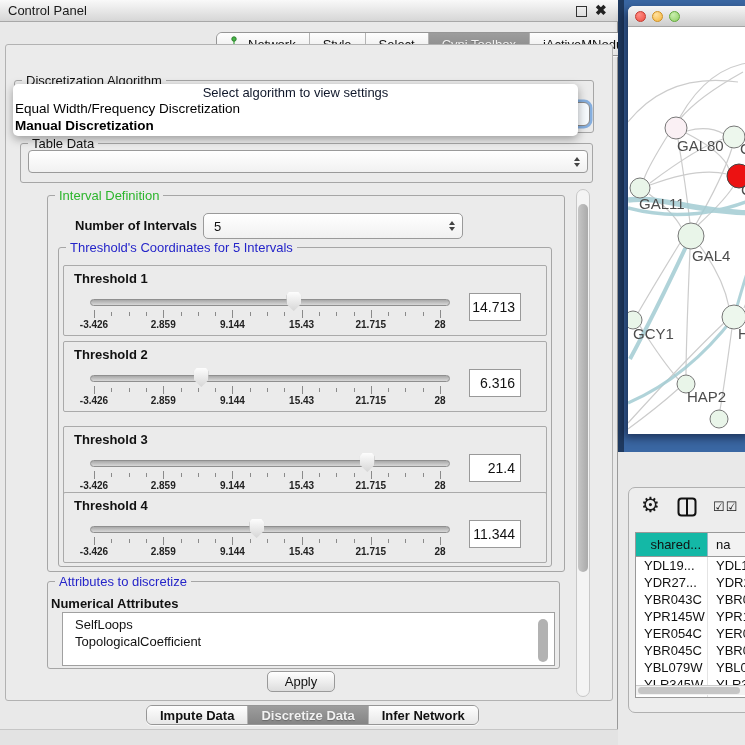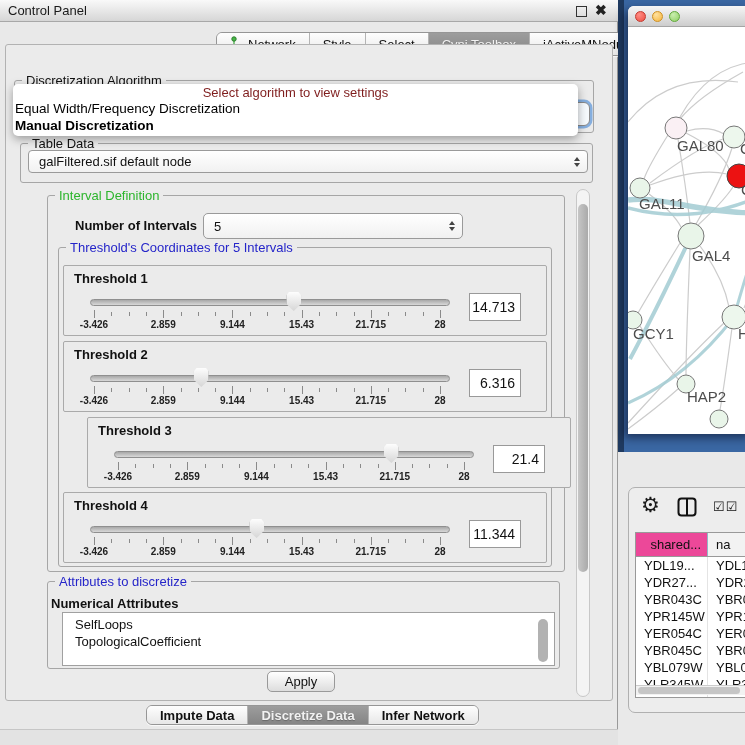--- a/index.html
+++ b/index.html
@@ -39,21 +39,21 @@
     font-size:13px;color:#111;display:flex;align-items:center;padding-left:10px;}
   .stepper{position:absolute;right:7px;top:50%;transform:translateY(-50%);display:flex;flex-direction:column;gap:2px;}
   .stepper .up{width:0;height:0;border-left:3.5px solid transparent;border-right:3.5px solid transparent;border-bottom:4.5px solid #444;}
   .stepper .down{width:0;height:0;border-left:3.5px solid transparent;border-right:3.5px solid transparent;border-top:4.5px solid #444;}
 
   
   #algo-focus-combo{position:absolute;left:556px;top:102px;width:34px;height:24px;border:1px solid #8a8a8a;border-radius:6px;
     background:#f6fafd;box-shadow:0 0 0 2.5px #85aede;z-index:5;}
   #algo-popup{position:absolute;left:13px;top:84px;width:565px;height:52px;background:#ffffff;border-radius:5px;
     box-shadow:0 3px 10px rgba(0,0,0,.35);z-index:30;}
-  #algo-popup .pop-header{height:16px;line-height:17px;text-align:center;font-size:13px;color:#7f1d1d;}
+  #algo-popup .pop-header{height:16px;line-height:17px;text-align:center;font-size:13px;color:#0f172a;}
   #algo-popup .pop-opt{height:17px;line-height:17px;font-size:13.5px;color:#000;padding-left:2px;white-space:nowrap;}
   #algo-popup .pop-opt.bold{font-weight:bold;}
 
   
   #main-scroll{position:absolute;left:576px;top:189px;width:14px;height:508px;background:#f4f4f4;
     border:1px solid #c8c8c8;border-radius:7px;}
   #main-scroll .thumb-v{position:absolute;left:1px;top:14px;width:10px;height:368px;border-radius:5px;
     background:linear-gradient(90deg,#c6c6c6,#aaaaaa);}
 
   
@@ -101,21 +101,21 @@
     background:linear-gradient(#f4f4f4,#e3e3e3);border-top:1px solid #8a8a8a;border-bottom:1px solid #c2c2c2;}
   #tp-bar-title{position:absolute;left:19px;top:6px;font-size:13.5px;color:#111;}
   #tp-below{position:absolute;left:0;top:481px;width:127px;height:264px;background:#e9e9e9;}
   #tp-card{position:absolute;left:10px;top:487px;width:132px;height:226px;background:#ededed;
     border:1px solid #b0b0b0;border-radius:7px;}
   #gear{position:absolute;left:12px;top:5px;font-size:21px;color:#1a1a1a;}
   #col-icon{position:absolute;left:48px;top:9px;}
   #check-icons{position:absolute;left:84px;top:11px;font-size:13px;color:#111;letter-spacing:1px;}
   #tp-table{position:absolute;left:6px;top:44px;width:136px;height:166px;background:#fff;border:1px solid #999;overflow:hidden;}
   .tp-hrow{display:flex;height:24px;border-bottom:1px solid #999;}
-  .tp-hcell1{width:72px;background:#ec4899;border-right:1px solid #90b7c6;font-size:13px;color:#111;
+  .tp-hcell1{width:72px;background:#14b8a6;border-right:1px solid #90b7c6;font-size:13px;color:#111;
     text-align:right;line-height:23px;padding-right:6px;}
   .tp-hcell2{flex:1;background:#f2f2f2;font-size:13px;color:#111;line-height:23px;padding-left:8px;}
   .tp-row{display:flex;height:17px;}
   .tp-c1{width:72px;border-right:1px solid #e4e4e4;font-size:13px;color:#111;line-height:17px;padding-left:8px;white-space:nowrap;overflow:hidden;}
   .tp-c2{flex:1;font-size:13px;color:#111;line-height:17px;padding-left:8px;white-space:nowrap;overflow:hidden;}
   #tp-hscroll{position:absolute;left:0;bottom:2px;width:134px;height:10px;background:#f2f2f2;border-top:1px solid #ccc;}
   #tp-hscroll .thumb-h{position:absolute;left:2px;top:1px;width:102px;height:7px;border-radius:4px;background:#c6c6c6;}
 </style>
 </head>
 <body>
@@ -159,21 +159,20 @@
 
   <div class="group" style="left:14px;top:80px;width:580px;height:53px;">
     <div class="group-title">Discretization Algorithm</div>
   </div>
   <div id="algo-focus-combo"></div>
 
   <div class="group" style="left:20px;top:143px;width:573px;height:40px;">
     <div class="group-title">Table Data</div>
   </div>
   <div class="combo" style="left:28px;top:150px;width:560px;height:23px;">
-    <span>galFiltered.sif default node</span>
     <span class="stepper">
         <span class="up"></span>
         <span class="down"></span>
       </span>
   </div>
 
   <div id="algo-popup">
     <div class="pop-header">Select algorithm to view settings</div>
     <div class="pop-opt">Equal Width/Frequency Discretization</div>
     <div class="pop-opt bold">Manual Discretization</div>
@@ -264,21 +263,21 @@
       <span class="tlbl" style="left:20%">2.859</span>
       <span class="tlbl" style="left:40%">9.144</span>
       <span class="tlbl" style="left:60%">15.43</span>
       <span class="tlbl" style="left:80%">21.715</span>
       <span class="tlbl" style="left:100%">28</span>
       <div class="thumb" style="left: 30.9998%;"></div>
     </div>
     <div class="t-value">6.316</div>
   </div>
 
-  <div class="t-row" style="top:417px;margin-left:24px;">
+  <div class="t-row" style="top:426px;">
     <div class="t-label">Threshold 3</div>
     <div class="t-track"></div>
     <div class="t-rail">
       <div class="tickmarks">
           <div class="tick major" style="left: 0%;"></div>
           <div class="tick" style="left: 5%;"></div>
           <div class="tick" style="left: 10%;"></div>
           <div class="tick" style="left: 15%;"></div>
           <div class="tick major" style="left: 20%;"></div>
           <div class="tick" style="left: 25%;"></div>

